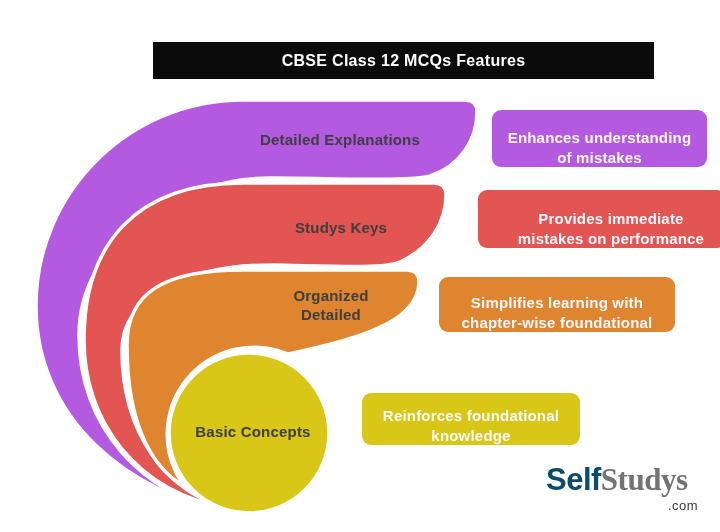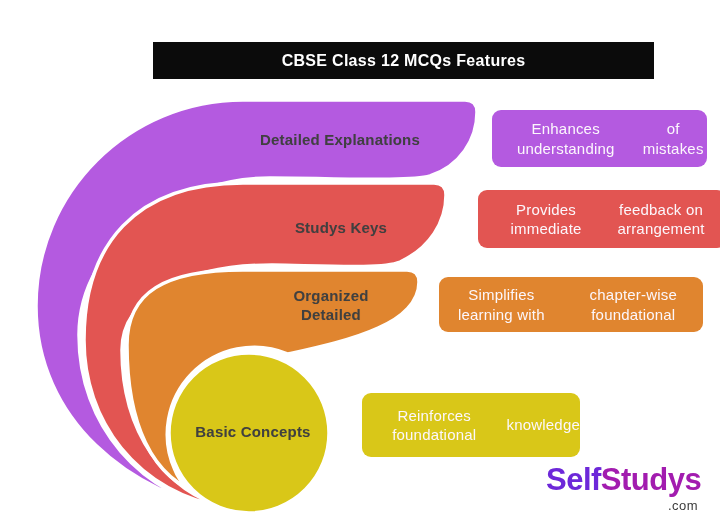--- a/index.html
+++ b/index.html
@@ -18,29 +18,29 @@
     text-align:center;line-height:1.25;letter-spacing:.2px;
     text-shadow:0 0 1px rgba(0,0,0,0.08);
   }
   .arc-label span{display:block;}
   .lbl-detailed{left:240px;top:131px;width:200px;}
   .lbl-answer{left:261px;top:219px;width:160px;}
   .lbl-organized{left:271px;top:287px;width:120px;}
   .lbl-basic{left:173px;top:423px;width:160px;}
   .benefit-box{
     position:absolute;border-radius:9px;
-    display:flex;flex-direction:row;align-items:center;justify-content:center;
-    color:#fcf7fc;font-weight:normal;font-size:15px;line-height:1.3;text-align:center;
+    display:flex;flex-direction:column;align-items:center;justify-content:flex-end;
+    color:#fcf7fc;font-weight:bold;font-size:15px;line-height:1.3;text-align:center;
     letter-spacing:.2px;
   }
   .benefit-box span{display:block;}
   .box-1{left:492px;top:110px;width:215px;height:57px;}
   .box-2{left:478px;top:190px;width:230px;height:58px;padding-left:18px;}
-  .box-3{left:439px;top:277px;width:264px;height:55px;}
-  .box-4{left:362px;top:393px;width:218px;height:64px;}
+  .box-3{left:439px;top:277px;width:236px;height:55px;}
+  .box-4{left:362px;top:393px;width:218px;height:52px;}
   .logo{
     position:absolute;left:546px;top:462px;
     font-size:31px;font-weight:bold;letter-spacing:-0.5px;white-space:nowrap;
   }
   .logo-com{
     position:absolute;left:668px;top:498px;
     font-size:13px;font-weight:normal;color:#3a3a3a;letter-spacing:.5px;
   }
 </style>
 </head>
@@ -92,29 +92,29 @@
   <div class="arc-label lbl-basic">
     <span>Basic Concepts</span>
   </div>
 
   <div class="benefit-box box-1" style="background: rgb(180, 90, 224);">
     <span>Enhances understanding</span>
     <span>of mistakes</span>
   </div>
   <div class="benefit-box box-2" style="background: rgb(226, 85, 82);">
     <span>Provides immediate</span>
-    <span>feedback on arrangement</span>
+    <span>mistakes on performance</span>
   </div>
   <div class="benefit-box box-3" style="background: rgb(224, 133, 47);">
     <span>Simplifies learning with</span>
     <span>chapter-wise foundational</span>
   </div>
   <div class="benefit-box box-4" style="background: rgb(217, 199, 24);">
     <span>Reinforces foundational</span>
     <span>knowledge</span>
   </div>
 
   <div class="logo">
-    <span style="color: #6d28d9;">Self</span><span style="color: #a21caf;">Studys</span>
+    <span style="color: #0c4a6e;">Self</span><span style="color: #737373; font-family: Liberation Serif, serif;">Studys</span>
   </div>
   <div class="logo-com">.com</div>
 
 </div>
 
 </body></html>

